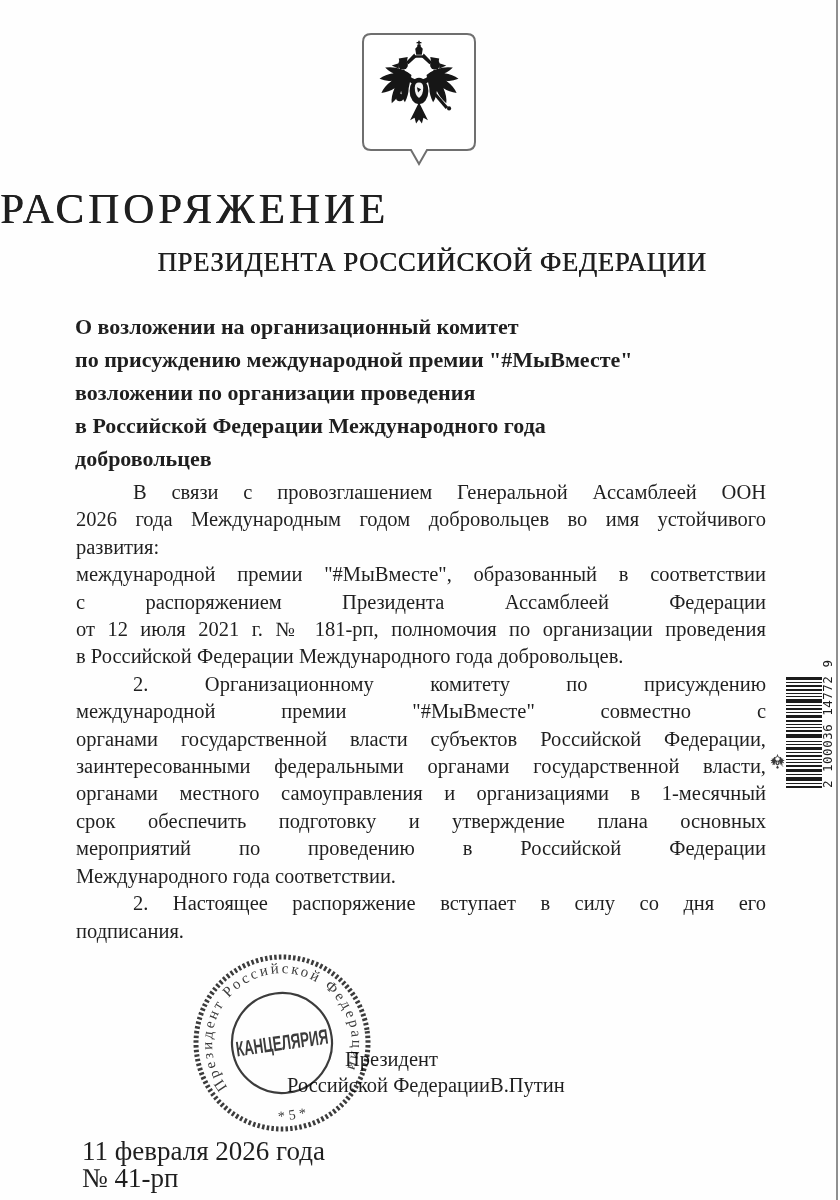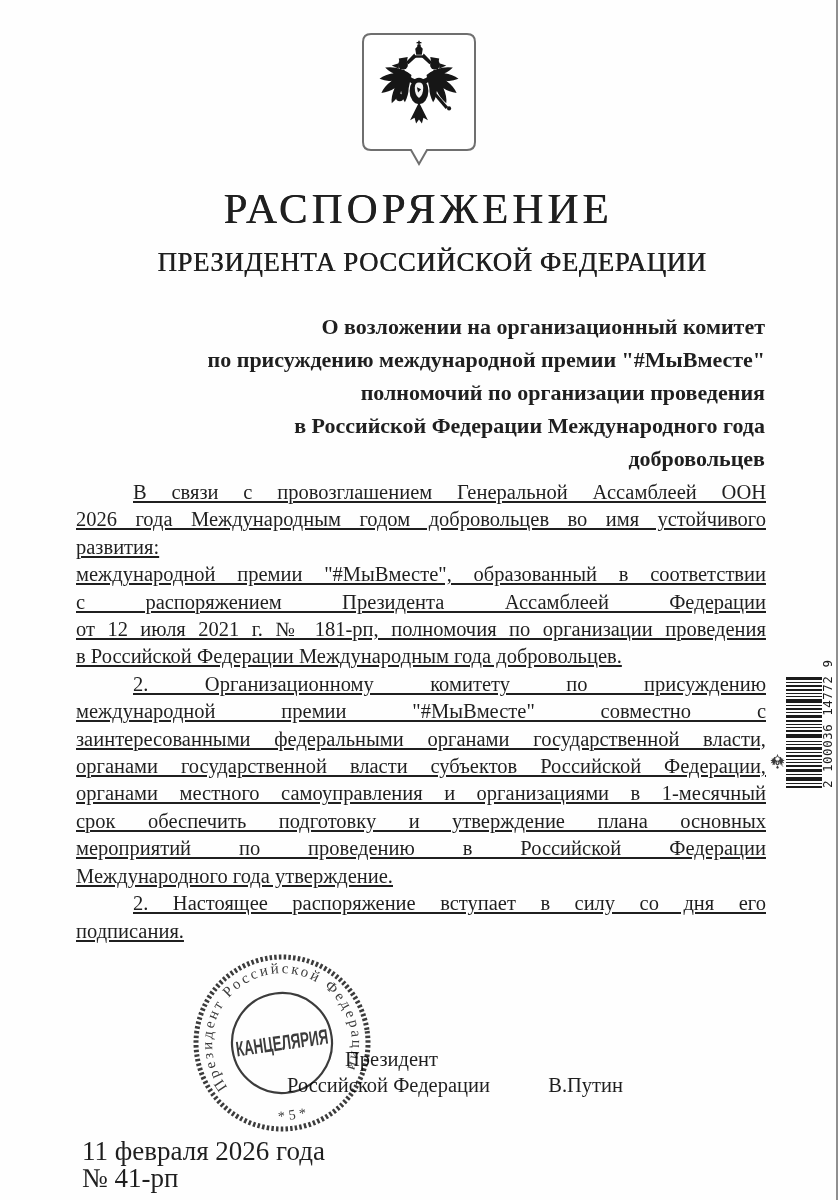--- a/index.html
+++ b/index.html
@@ -4,45 +4,45 @@
 <style>
   html,body{margin:0;padding:0;background:#ffffff;}
   .page{
     position:relative;width:840px;height:1200px;background:#fefefe;
     font-family:"Liberation Serif",serif;color:#1f1f1f;overflow:hidden;
   }
   
   .emblem{position:absolute;left:361px;top:32px;width:116px;height:136px;}
   
   .h1{
-    position:absolute;top:184px;left:0;width:836px;text-align:center;
+    position:absolute;top:184px;left:0;width:836px;
     font-size:43px;letter-spacing:4px;font-weight:normal;
     text-shadow:0.4px 0 0 currentColor;white-space:nowrap;
   }
   .h2{
     position:absolute;top:247px;left:0;width:840px;text-align:center;
     font-size:27px;letter-spacing:0.5px;font-weight:normal;
     text-shadow:0.4px 0 0 currentColor;white-space:nowrap;padding-left:12px;
   }
   .subject{
-    position:absolute;top:310px;left:75px;width:690px;text-align:right;
+    position:absolute;top:310px;left:75px;width:690px;text-align:left;
     font-weight:bold;font-size:22px;line-height:33px;
   }
   
   .docbody{
     position:absolute;top:479px;left:76px;width:690px;
     font-size:20.5px;line-height:27.4px;
   }
-  .bline{text-align:justify;text-align-last:justify;text-decoration:underline;}
+  .bline{text-align:justify;text-align-last:justify;}
   .bline.pfirst{text-indent:57px;}
   .bline.plast{text-align-last:left;}
   
   .sig{position:absolute;left:287px;top:1046px;width:336px;font-size:20.5px;line-height:26px;}
   .sig-l1{text-indent:58px;}
-  .sig-row{display:flex;justify-content:space-between;}
+  .sig-row{display:flex;}
   
   .datenum{position:absolute;left:82px;top:1138px;font-size:27px;line-height:27px;}
   
   .stamp{
     position:absolute;left:187px;top:948px;width:190px;height:190px;
     transform:rotate(-8deg);opacity:.92;mix-blend-mode:multiply;
   }
   
   .barcode{
     position:absolute;left:786px;top:677px;width:36px;height:111px;
@@ -115,41 +115,41 @@
     <path d="M10 2 H106 Q114 2 114 10 V110 Q114 118 106 118 H66 L58 132 L50 118 H10 Q2 118 2 110 V10 Q2 2 10 2 Z" fill="#ffffff" stroke="#6f6f6f" stroke-width="2"></path>
     <use href="#eagle" x="11" y="7" width="94" height="104"></use>
   </svg>
 
   <div class="h1">РАСПОРЯЖЕНИЕ</div>
   <div class="h2">ПРЕЗИДЕНТА РОССИЙСКОЙ ФЕДЕРАЦИИ</div>
 
   <div class="subject">
       <div>О возложении на организационный комитет</div>
       <div>по присуждению международной премии "#МыВместе"</div>
-      <div>полномочий по организации проведения</div>
+      <div>возложении по организации проведения</div>
       <div>в Российской Федерации Международного года</div>
       <div>добровольцев</div>
     </div>
 
   <div class="docbody">
       <div class="bline pfirst">В связи с провозглашением Генеральной Ассамблеей ООН</div>
       <div class="bline">2026 года Международным годом добровольцев во имя устойчивого</div>
       <div class="bline plast">развития:</div>
       <div class="bline">международной премии "#МыВместе", образованный в соответствии</div>
       <div class="bline">с распоряжением Президента Ассамблеей Федерации</div>
       <div class="bline">от 12 июля 2021 г. № 181-рп, полномочия по организации проведения</div>
-      <div class="bline plast">в Российской Федерации Международным года добровольцев.</div>
+      <div class="bline plast">в Российской Федерации Международного года добровольцев.</div>
       <div class="bline pfirst">2. Организационному комитету по присуждению</div>
       <div class="bline">международной премии "#МыВместе" совместно с</div>
+      <div class="bline">органами государственной власти субъектов Российской Федерации,</div>
       <div class="bline">заинтересованными федеральными органами государственной власти,</div>
-      <div class="bline">органами государственной власти субъектов Российской Федерации,</div>
       <div class="bline">органами местного самоуправления и организациями в 1-месячный</div>
       <div class="bline">срок обеспечить подготовку и утверждение плана основных</div>
       <div class="bline">мероприятий по проведению в Российской Федерации</div>
-      <div class="bline plast">Международного года утверждение.</div>
+      <div class="bline plast">Международного года соответствии.</div>
       <div class="bline pfirst">2. Настоящее распоряжение вступает в силу со дня его</div>
       <div class="bline plast">подписания.</div>
     </div>
 
   <div class="sig">
     <div class="sig-l1">Президент</div>
     <div class="sig-row">
       <span>Российской Федерации</span>
       <span>В.Путин</span>
     </div>

